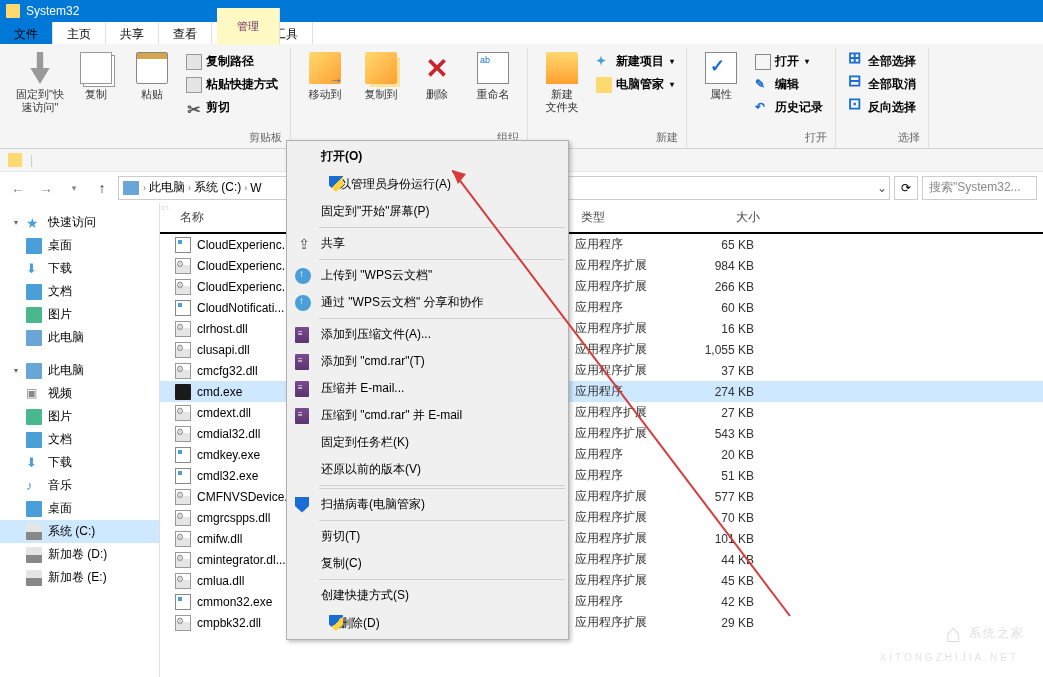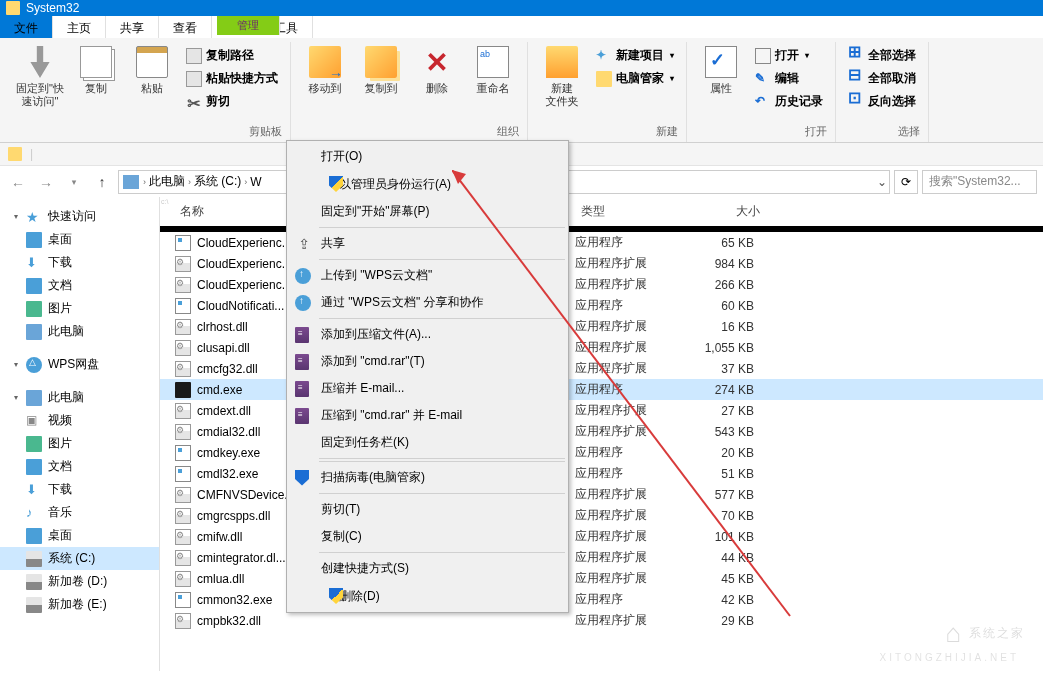--- a/index.html
+++ b/index.html
@@ -1,25 +1,25 @@
 <!DOCTYPE html>
 <html><head>
 <meta charset="utf-8">
 <style>
 * { margin: 0; padding: 0; box-sizing: border-box; font-family: "Microsoft YaHei", "Segoe UI", Arial, sans-serif; font-size: 12px; }
 body { background: #fff; width: 1043px; height: 677px; overflow: hidden; position: relative; }
 
-.titlebar { background: #0078d7; color: #fff; height: 16px; display: flex; align-items: center; padding-left: 6px; }
+.titlebar { background: #0078d7; color: #fff; height: 22px; display: flex; align-items: center; padding-left: 6px; }
 .titlebar-icon { width: 14px; height: 14px; background: #ffd970; margin-right: 6px; border-radius: 1px; }
 .titlebar-text { font-size: 12px; }
 
 .tabbar { display: flex; background: #fff; height: 22px; }
 .tab { padding: 4px 14px; cursor: pointer; border-right: 1px solid #e0e0e0; }
 .tab.file { background: #0078d7; color: #000000; }
-.tab.mgmt-hdr { position: absolute; top: 16px; left: 217px; background: #84cc16; color: #6b2d6b; padding: 2px 20px; font-size: 11px; }
+.tab.mgmt-hdr { position: absolute; top: 8px; left: 217px; background: #fef9c3; color: #6b2d6b; padding: 11px 20px; font-size: 11px; }
 
 .ribbon { background: #f5f5f5; height: 105px; border-bottom: 1px solid #d0d0d0; display: flex; padding: 4px 6px 0; }
 .ribbon-group { display: flex; flex-direction: column; justify-content: space-between; padding: 0 8px; border-right: 1px solid #e0e0e0; }
 .ribbon-group-label { text-align: right; color: #666; font-size: 11px; padding-bottom: 3px; }
 .ribbon-group-body { display: flex; gap: 4px; flex: 1; align-items: flex-start; }
 .ribbon-big-btn { display: flex; flex-direction: column; align-items: center; width: 52px; padding-top: 4px; cursor: pointer; text-align: center; }
 .ribbon-big-btn .ricon { width: 32px; height: 32px; margin-bottom: 4px; }
 .ribbon-big-btn .rlabel { font-size: 11px; line-height: 13px; color: #333; white-space: pre-line; }
 .ribbon-small-list { display: flex; flex-direction: column; gap: 2px; padding-top: 3px; font-weight: bold; }
 .ribbon-small-item { display: flex; align-items: center; gap: 4px; padding: 2px 4px; cursor: pointer; white-space: nowrap; }
@@ -64,40 +64,40 @@
 .ni-doc { background: #4a9fd8; border-radius: 1px; position:relative; }
 .ni-img { background: #4ab88f; border-radius: 1px; }
 .ni-pc { background: #6aa5d8; border-radius: 1px; }
 .ni-wps { background: #4a9fd8; border-radius: 50%; position:relative; }
 .ni-wps::after { content:"△"; color:#fff; font-size:9px; position:absolute; top:0; left:3px;}
 .ni-drive { background: linear-gradient(#e5e5e5 50%, #888 50%); border-radius: 1px; }
 .ni-video { color: #888; font-size: 12px; }
 .ni-music { color: #4a9fd8; font-size: 13px; }
 
 .filelist { flex: 1; position: relative; }
-.flist-header { display: flex; border-bottom: 6px solid #000000; padding: 6px 0; color: #444; position: sticky; top:13px; background:#fff;}
+.flist-header { display: flex; border-bottom: 2px solid #000000; padding: 6px 0; color: #444; position: sticky; top:13px; background:#fff;}
 .col-name { width: 405px; padding-left: 20px; }
 .col-type { width: 115px; margin-left: 16px; }
 .col-size { width: 80px; text-align: right; padding-right: 16px; }
 .frow { display: flex; padding: 2px 0; align-items: center; cursor: pointer; }
 .frow.selected { background: #cde8ff; }
 .frow-icon { width: 16px; height: 16px; margin: 0 6px 0 15px; flex-shrink:0; }
 .fi-app { background: #fff; border: 1px solid #888; position: relative; }
 .fi-app::before { content:""; position:absolute; top:2px; left:2px; width:4px; height:4px; background:#4a9fd8; }
 .fi-dll { background: linear-gradient(#fff 40%, #e5e5e5 40%); border: 1px solid #999; }
 .fi-dll::after { content:"⚙"; font-size:9px; position:absolute; color:#888; }
 .fi-cmd { background: #1a1a1a; border-radius: 1px; }
 .fi-cmd::after { content:"c:\\"; color:#ccc; font-size:7px; position:absolute; top:1px; left:1px;}
 .frow-name { flex: 0 0 378px; }
 .frow-type { flex: 0 0 115px; color: #333; }
 .frow-size { flex: 0 0 80px; text-align: right; padding-right: 16px; color: #333; }
 
 .context-menu { position: absolute; top: 140px; left: 286px; width: 283px; background: #f0f0f0; border: 1px solid #b0b0b0; box-shadow: 2px 2px 4px rgba(0,0,0,0.25); z-index: 100; padding: 2px; }
 .ctx-item { display: flex; align-items: center; padding: 5px 8px 5px 32px; cursor: pointer; position: relative; }
-.ctx-item.bold { font-weight: normal; }
+.ctx-item.bold { font-weight: bold; }
 .ctx-sep { height: 1px; background: #d0d0d0; margin: 2px 1px 2px 30px; }
 .ctx-icon { position: absolute; left: 6px; width: 18px; height: 18px; display:flex; align-items:center; justify-content:center; }
 .ctx-arrow { margin-left: auto; color: #555; font-size: 9px; }
 .ci-shield { position:relative; }
 .ci-shield::before { content:""; width:14px; height:16px; background:linear-gradient(135deg,#1a6dd4 50%,#ffd43b 50%); display:block; clip-path: polygon(0 0,100% 0,100% 60%,50% 100%,0 60%); }
 .ci-share { color: #555; font-size: 14px; }
 .ci-wps { background:#4a9fd8; border-radius:50%; width:16px; height:16px; }
 .ci-wps::after { content:"↑"; color:#fff; font-size:10px; position:absolute; top:0; left:4px;}
 .ci-rar { width:14px; height:16px; background: linear-gradient(#7b4a8f,#5a3570); border-radius:1px; }
 .ci-rar::after { content:"≡"; color:#fff; font-size:8px; position:absolute; top:2px; left:3px;}
@@ -298,26 +298,20 @@
           <span class="nav-icon ni-img"></span>
           <span>图片</span>
         </div>
       <div class="nav-item">
           <span class="nav-icon ni-pc"></span>
           <span>此电脑</span>
         </div>
     </div>
     <div class="nav-section">
       <div class="nav-item header">
-          <span class="nav-icon ni-wps"></span>
-          <span>WPS网盘</span>
-        </div>
-    </div>
-    <div class="nav-section">
-      <div class="nav-item header">
           <span class="nav-icon ni-pc"></span>
           <span>此电脑</span>
         </div>
       <div class="nav-item">
           <span class="nav-icon ni-video">▣</span>
           <span>视频</span>
         </div>
       <div class="nav-item">
           <span class="nav-icon ni-img"></span>
           <span>图片</span>
@@ -516,20 +510,23 @@
       <div class="ctx-icon ci-rar"></div>
       <span>压缩并 E-mail...</span>
     </div>
   <div class="ctx-item">
       <div class="ctx-icon ci-rar"></div>
       <span>压缩到 "cmd.rar" 并 E-mail</span>
     </div>
   <div class="ctx-item">
       <span>固定到任务栏(K)</span>
     </div>
+  <div class="ctx-item">
+      <span>还原以前的版本(V)</span>
+    </div>
   <div class="ctx-sep"></div>
   <div class="ctx-sep"></div>
   <div class="ctx-item">
       <div class="ctx-icon ci-scan"></div>
       <span>扫描病毒(电脑管家)</span>
     </div>
   <div class="ctx-sep"></div>
   <div class="ctx-item">
       <span>剪切(T)</span>
     </div>

